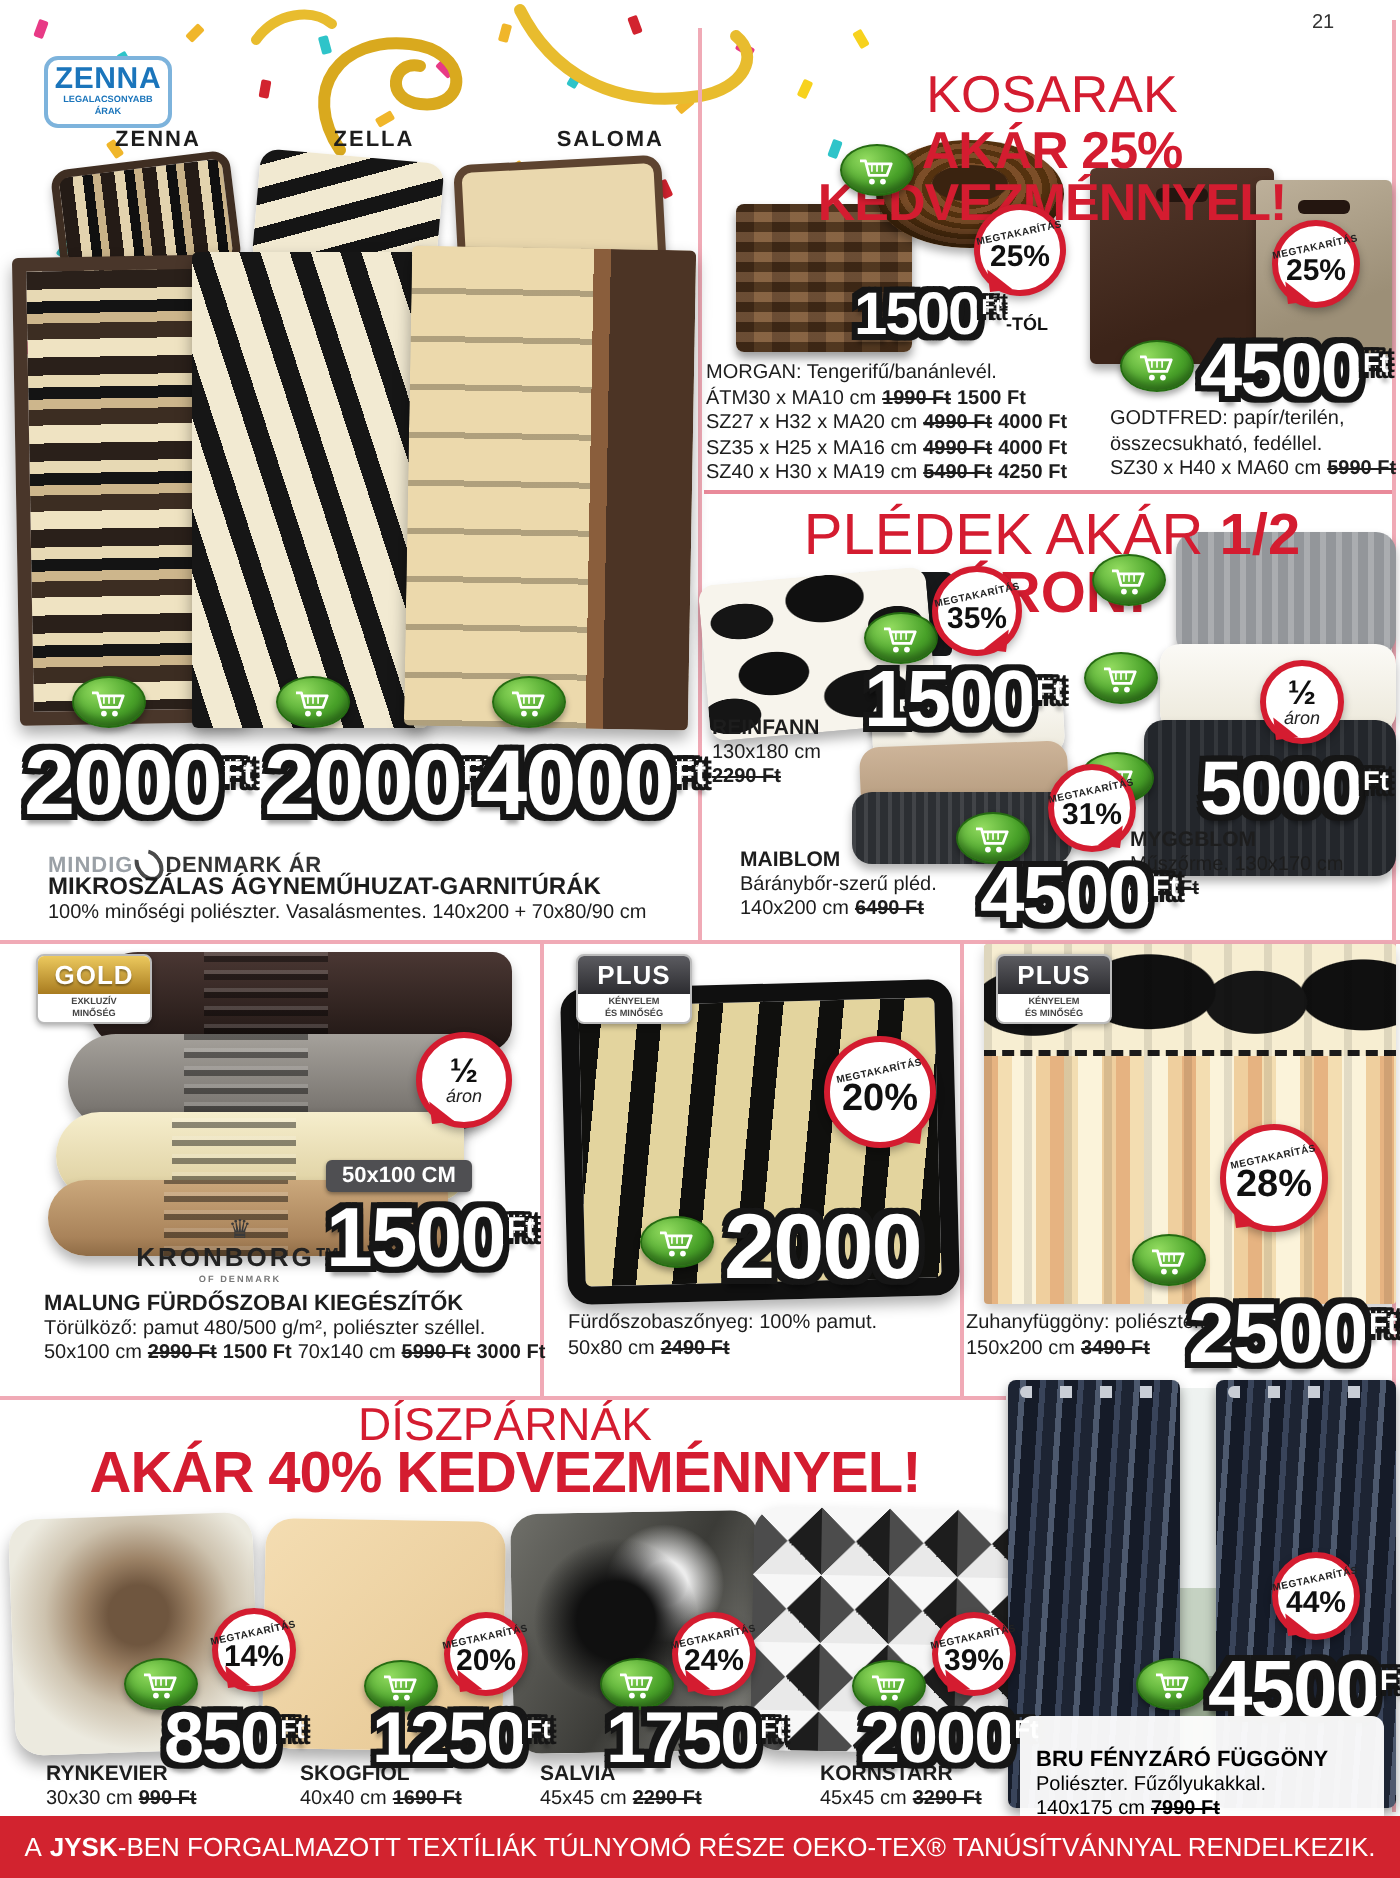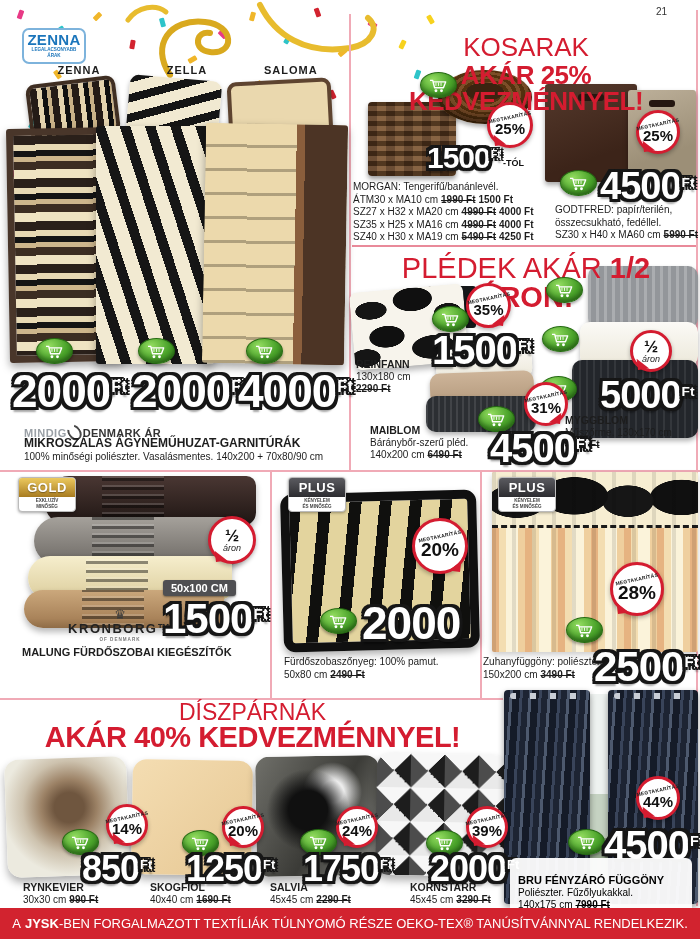--- a/index.html
+++ b/index.html
@@ -214,21 +214,21 @@
 
   <div>
     <div class="basic-logo">
       <div class="bt">ZENNA</div>
       <div class="bs">LEGALACSONYABB</div>
       <div class="bs">ÁRAK</div>
     </div>
 
     <div class="txt" style="left:44px;top:64px;width:70px;text-align:center;font-weight:800;font-size:11px;letter-spacing:1px">ZENNA</div>
     <div class="txt" style="left:152px;top:64px;width:70px;text-align:center;font-weight:800;font-size:11px;letter-spacing:1px">ZELLA</div>
-    <div class="txt" style="left:264px;top:64px;width:80px;text-align:left;font-weight:800;font-size:11px;letter-spacing:1px">SALOMA</div>
+    <div class="txt" style="left:252px;top:64px;width:80px;text-align:right;font-weight:800;font-size:11px;letter-spacing:1px">SALOMA</div>
 
     <div class="zpil zp1" style="left:28px;top:80px;width:90px;transform:rotate(-7deg)"></div>
     <div class="zpil zp2" style="left:128px;top:78px;width:92px;transform:rotate(5deg)"></div>
     <div class="zpil zp3" style="left:228px;top:80px;width:104px;transform:rotate(-3deg)"></div>
 
     <div class="panel zenna" style="left:8px;top:128px;width:114px;height:234px;transform:rotate(-1deg)"></div>
     <div class="panel zella" style="left:96px;top:126px;width:118px;height:238px"></div>
     <div class="panel saloma" style="left:204px;top:124px;width:142px;height:240px;transform:rotate(1deg)"></div>
 
     <div class="cart" style="left:36px;top:338px">
@@ -429,20 +429,24 @@
     <div class="size-tag" style="left:163px;top:580px">50x100 CM</div>
     <div class="price" style="left:163px;top:598px;font-size:42px"><span>1500</span><span class="ft">Ft</span></div>
 
     <div class="kron" style="left:60px;top:608px;width:120px">
       <div class="crown">♛</div>
       <div class="kb">KRONBORG™</div>
       <div class="ks">OF DENMARK</div>
     </div>
     <div class="txt" style="left:22px;top:646px">
       <div class="tline" style="font-weight:800;font-size:11px">MALUNG FÜRDŐSZOBAI KIEGÉSZÍTŐK</div>
+      <div class="tline">Törülköző: pamut 480/500 g/m², poliészter széllel.</div>
+      <div class="tline">
+        <span class="seg">50x100 cm</span><span class="seg old">2990 Ft</span><span class="seg new">1500 Ft</span><span class="seg">70x140 cm</span><span class="seg old">5990 Ft</span><span class="seg new">3000 Ft</span>
+      </div>
     </div>
   </div>
 
   <div>
     <div class="qbadge plus" style="left:288px;top:477px">
       <div class="qtop">PLUS</div>
       <div class="qsub"><span>KÉNYELEM</span><br><span>ÉS MINŐSÉG</span></div>
     </div>
     <div class="rug" style="left:282px;top:492px;width:196px;height:158px"></div>
     <div class="bubble big tr" style="left:412px;top:518px;width:56px;height:56px">

